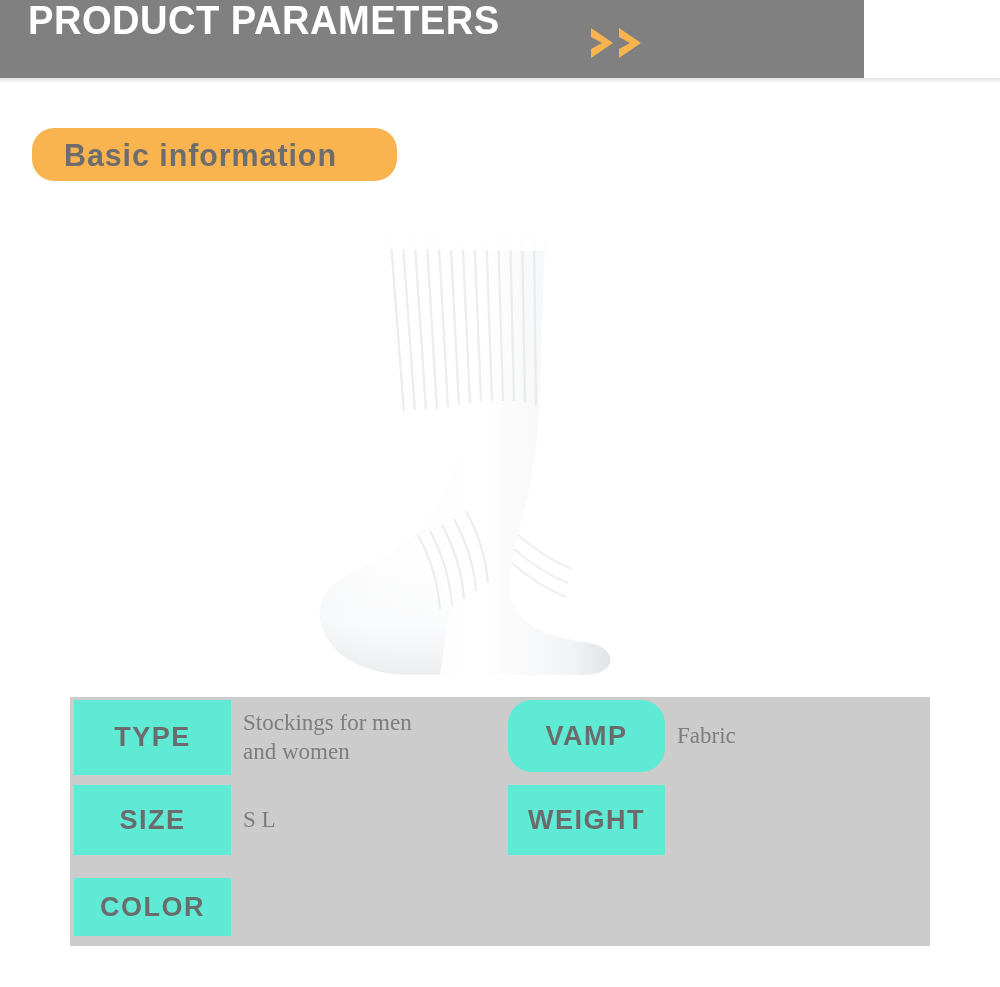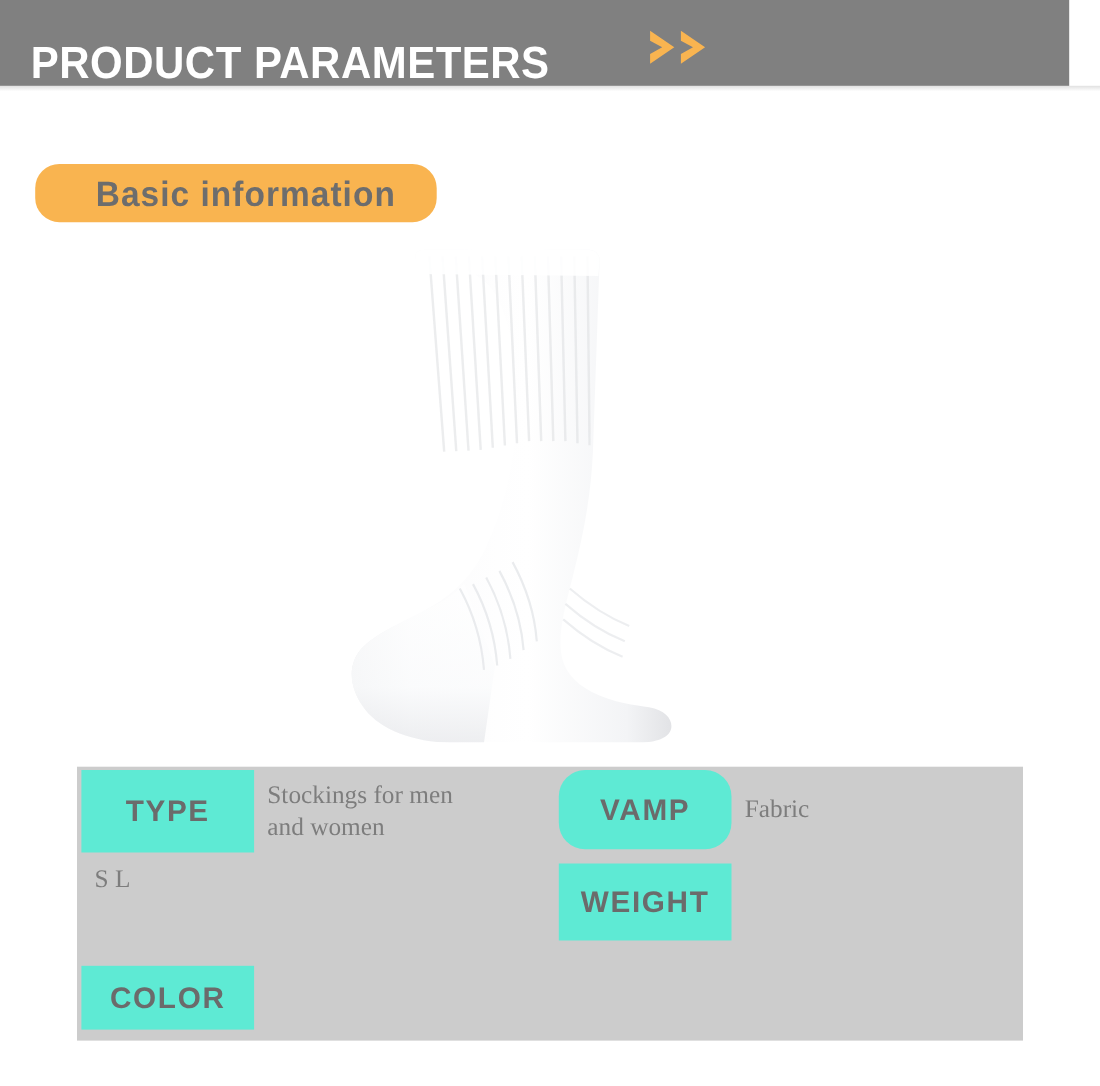--- a/index.html
+++ b/index.html
@@ -6,23 +6,23 @@
   body{
     width:1000px;height:987px;
     background:#ffffff;
     font-family:"Liberation Sans", sans-serif;
     overflow:hidden;position:relative;
   }
   #page{position:absolute;inset:0;background:#fff;}
 
   
   .header-bar{
-    position:absolute;left:0;top:0;width:972px;height:78px;
+    position:absolute;left:0;top:0;width:864px;height:78px;
     background:#808080;
-    display:flex;align-items:flex-end;
+    display:flex;align-items:flex-start;
   }
   .header-bar::after{
     content:"";position:absolute;left:0;top:78px;width:1000px;height:5px;
     background:linear-gradient(to bottom, rgba(0,0,0,0.12), rgba(0,0,0,0));
   }
   .header-title{
     margin-left:28px;
     color:#ffffff;
     font-family:"Liberation Sans", sans-serif;
     font-weight:bold;
@@ -34,26 +34,26 @@
     line-height:1;
   }
   .chev-wrap{
     position:absolute;left:589px;top:26px;
     display:flex;gap:2px;align-items:center;
   }
   .chev{display:block;}
 
   
   .section-pill{
-    position:absolute;left:32px;top:149px;
+    position:absolute;left:32px;top:128px;
     width:365px;height:53px;
     background:#f9b košele;
     background:#f9b450;
     border-radius:22px;
-    display:flex;align-items:center;justify-content:center;
+    display:flex;align-items:center;
   }
   .section-pill-label{
     margin-left:32px;
     color:#6d6d6d;
     font-family:"Liberation Sans", sans-serif;
     font-weight:bold;
     font-size:32px;
     letter-spacing:1px;
     transform:scaleX(0.95);
     transform-origin:left center;
@@ -215,20 +215,21 @@
       <div class="spec-value">Stockings for men
 and women</div>
     </div>
 
     <div class="spec-cell cell-vamp">
       <div class="spec-label lbl-vamp">VAMP</div>
       <div class="spec-value">Fabric</div>
     </div>
 
     <div class="spec-cell cell-size">
+      <div class="spec-label lbl-size">SIZE</div>
       <div class="spec-value">S   L</div>
     </div>
 
     <div class="spec-cell cell-weight">
       <div class="spec-label lbl-weight">WEIGHT</div>
     </div>
 
     <div class="spec-cell cell-color">
       <div class="spec-label lbl-color">COLOR</div>
     </div>

